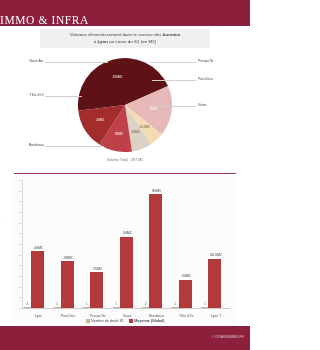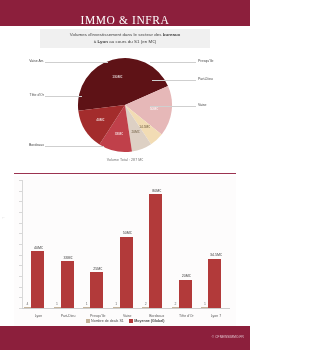--- a/index.html
+++ b/index.html
@@ -18,21 +18,21 @@
   }
   .brand {
     position:absolute; left:0; top:-1px; width:250px;
     text-align:center; color:#ffffff;
     font-family:"Liberation Serif", serif;
     font-size:25px; line-height:20px; letter-spacing:0.5px;
     font-weight:400;
   }
   .brand-sub {
     position:absolute; left:0; top:15px; width:250px;
-    text-align:center; color:#ffffff;
+    text-align:left; color:#ffffff;
     font-family:"Liberation Serif", serif;
     font-size:11.5px; line-height:11px; letter-spacing:0.6px;
   }
 
   
   .subtitle-plate {
     position:absolute; left:40px; top:29px; width:170px; height:19px;
     background:#f0f0f0;
     display:flex; align-items:center; justify-content:center;
   }

